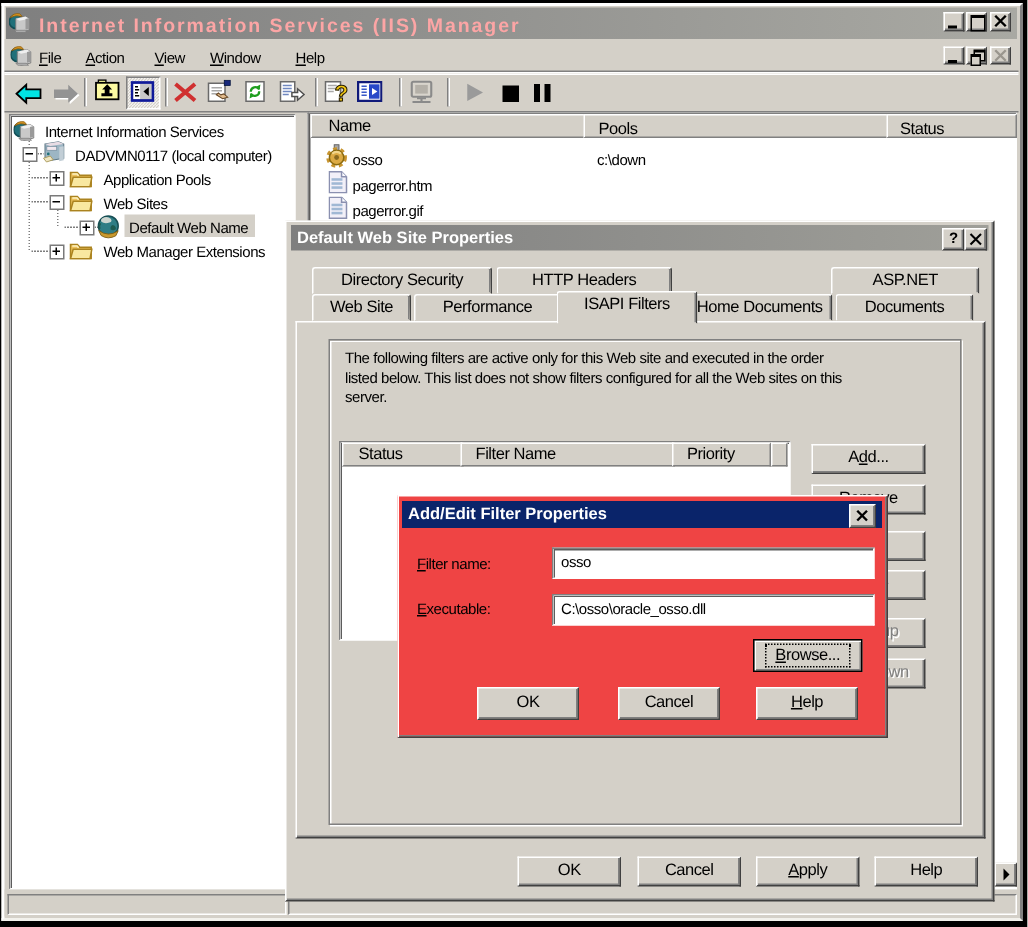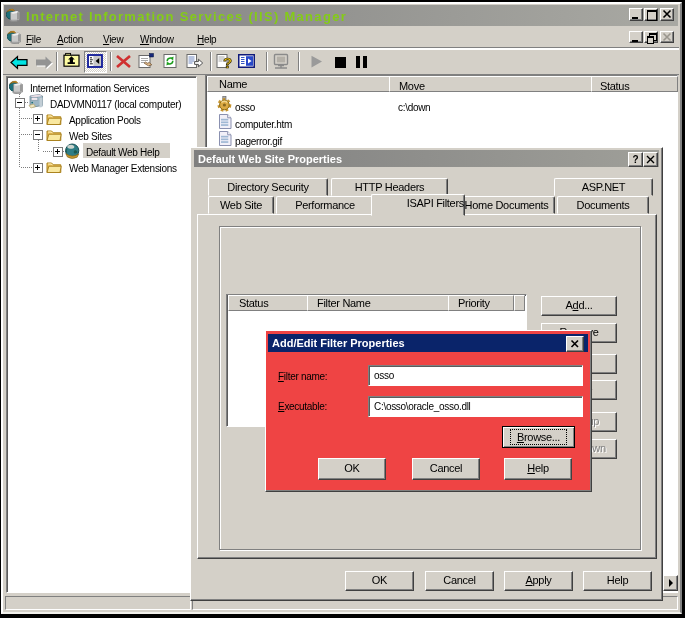--- a/index.html
+++ b/index.html
@@ -11,21 +11,21 @@
 .tbtn{background:#d4d0c8;border:1px solid;border-color:#fff #404040 #404040 #fff;box-shadow:inset -1px -1px 0 #808080}
 .t11{font-size:10px;line-height:13px;white-space:nowrap}
 .b{font-weight:bold}
 .u{text-decoration:underline}
 .hdrseg{border:1px solid;border-color:#fff #808080 #808080 #fff;background:#d4d0c8}
 .expbox{width:8px;height:8px;background:#fff;border:1px solid #7a7a7a}
 .vdot{width:1px;background-image:repeating-linear-gradient(180deg,#7d7d7d 0 1px,transparent 1px 2px)}
 .hdot{height:1px;background-image:repeating-linear-gradient(90deg,#7d7d7d 0 1px,transparent 1px 2px)}
 .tsep{width:1px;height:19px;background:#808080;border-right:1px solid #fff}
 .tab{background:#d4d0c8;border:1px solid;border-color:#fff #404040 #d4d0c8 #fff;box-shadow:inset -1px 0 0 #808080;border-radius:2px 2px 0 0;text-align:center;font-size:11px;line-height:18px}
-.tabact{background:#d4d0c8;border:1px solid;border-color:#fff #404040 #d4d0c8 #fff;box-shadow:inset -1px 0 0 #808080;border-radius:2px 2px 0 0;text-align:right;font-size:11px;line-height:20px}
+.tabact{background:#d4d0c8;border:1px solid;border-color:#fff #404040 #d4d0c8 #fff;box-shadow:inset -1px 0 0 #808080;border-radius:2px 2px 0 0;text-align:center;font-size:11px;line-height:20px}
 </style></head>
 <body>
 <div id="screen">
  <svg width="0" height="0" style="position:absolute">
   <defs>
    <g id="foldg">
     <path d="M1 3 h4.6 l1.6 1.8 h7.6 v7.7 h-13.8 z" fill="#eec25c" stroke="#ab831f"></path>
     <path d="M1 12.5 l1.8 -6.3 h12.4 l-1.2 6.3 z" fill="#f9e8a0" stroke="#ab831f"></path>
     <path d="M2.2 4 h3.2 l1 1.2" fill="none" stroke="#fdf2c0"></path>
    </g>
@@ -46,21 +46,21 @@
    </g>
   </defs>
  </svg>
 
  <div class="abs" style="left:1px;top:2px;width:677px;height:608px;background:#d4d0c8;border-top:2px solid #fff;border-left:2px solid #fff;border-right:2px solid #828282;border-bottom:2px solid #f2f1ec"></div>
 
  <div class="abs" style="left:4px;top:5px;width:674px;height:21px;background:linear-gradient(90deg,#7f7f7f,#a9a9a3)"></div>
  <svg class="abs" width="16" height="16" style="left:6px;top:7px">
       <use href="#iisg"></use>
     </svg>
- <div class="abs b" style="left:26px;top:9px;color:#84cc16;font-size:13px;letter-spacing:1.3px">Internet Information Services (IIS) Manager</div>
+ <div class="abs b" style="left:26px;top:9px;color:#fca5a5;font-size:13px;letter-spacing:1.3px">Internet Information Services (IIS) Manager</div>
 
  <div class="abs tbtn" style="left:629px;top:8px;width:12px;height:11px">
       <div class="abs" style="left:2px;top:8px;width:6px;height:2px;background:#000"></div>
     </div>
  <div class="abs tbtn" style="left:644px;top:8px;width:12px;height:11px">
       <div class="abs" style="left:2px;top:1px;width:8px;height:8px;border:1px solid #000;border-top:2px solid #000"></div>
     </div>
  <div class="abs tbtn" style="left:660px;top:8px;width:12px;height:11px">
       <svg width="12" height="10" style="position:absolute;left:0px;top:0px">
         <path d="M2.5 1.5 L9.5 8.5 M9.5 1.5 L2.5 8.5" stroke="#000" stroke-width="1.6"></path>
@@ -208,55 +208,55 @@
         <div class="abs" style="left:3px;top:1px;width:1px;height:5px;background:#000"></div>
       </div>
   <svg class="abs" width="17" height="17" style="left:64px;top:143px" viewBox="0 0 17 17">
    <circle cx="8.2" cy="7.6" r="6.6" fill="#2e7d85" stroke="#174e54"></circle>
    <path d="M4 2.6 q3.4 -1.8 5.8 0.2 q1.4 1.8 -0.8 2.6 q-3.4 1 -5.4 -0.6 q-0.8 -1.2 0.4 -2.2z" fill="#cdd5cf"></path>
    <path d="M11 7 q2.6 0.6 2.2 2.8 q-1.8 1.4 -3.4 0.2 q-0.6 -2 1.2 -3z" fill="#1d5a50"></path>
    <path d="M3 5.8 q-1.4 2 -0.4 3.8" stroke="#1d5a50" fill="none"></path>
    <path d="M1.8 10.6 q6.4 4.8 13 0.2 l-1.6 3.4 q-5.2 2.8 -9.8 -0.2 z" fill="#c9992e" stroke="#7a5c14" stroke-width="0.6"></path>
   </svg>
   <div class="abs" style="left:83px;top:143px;width:87px;height:15px;background:#d4d0c8"></div>
-  <div class="abs t11" style="left:86px;top:146px">Default Web Help</div>
+  <div class="abs t11" style="left:86px;top:146px">Default Web Name</div>
   <div class="abs expbox" style="left:33px;top:163px">
         <div class="abs" style="left:1px;top:3px;width:5px;height:1px;background:#000"></div>
         <div class="abs" style="left:3px;top:1px;width:1px;height:5px;background:#000"></div>
       </div>
   <svg class="abs" width="16" height="13" style="left:46px;top:160px">
         <use href="#foldg"></use>
       </svg>
   <div class="abs t11" style="left:69px;top:162px">Web Manager Extensions</div>
  </div>
 
  <div class="abs" style="left:205px;top:75px;width:471px;height:516px;background:#fff;border:1px solid;border-color:#808080 #fff #fff #808080;box-shadow:inset 1px 1px 0 #5c5c5c"></div>
  <div id="list">
   <div class="abs hdrseg" style="left:207px;top:76px;width:182px;height:14px">
         <span style="position:absolute;left:11px;top:1px">Name</span>
       </div>
   <div class="abs hdrseg" style="left:389px;top:76px;width:202px;height:14px">
-        <span style="position:absolute;left:9px;top:3px">Move</span>
+        <span style="position:absolute;left:9px;top:3px">Pools</span>
       </div>
   <div class="abs hdrseg" style="left:591px;top:76px;width:85px;height:14px">
         <span style="position:absolute;left:8px;top:3px">Status</span>
       </div>
   <svg class="abs" width="17" height="16" style="left:216px;top:96px" viewBox="0 0 17 16">
    <rect x="6.8" y="0.5" width="3.2" height="5" fill="#a8a8a8" stroke="#5a5a5a" stroke-width="0.6"></rect>
    <circle cx="8.4" cy="9" r="5.6" fill="none" stroke="#c89530" stroke-width="2.6" stroke-dasharray="2.5 2.3"></circle>
    <circle cx="8.4" cy="9" r="4.8" fill="#dcaa44" stroke="#8a6a10"></circle>
    <path d="M5.5 6.5 a4 4 0 0 1 5.8 0" stroke="#f2d58a" fill="none" stroke-width="1.4"></path>
    <circle cx="8.4" cy="9" r="1.6" fill="#8a6a20"></circle>
   </svg>
   <div class="abs t11" style="left:235px;top:101px">osso</div>
   <div class="abs t11" style="left:398px;top:101px">c:\down</div>
   <svg class="abs" width="13" height="15" style="left:219px;top:114px">
         <use href="#pageg"></use>
       </svg>
-  <div class="abs t11" style="left:235px;top:118px">computer.htm</div>
+  <div class="abs t11" style="left:235px;top:118px">pagerror.htm</div>
   <svg class="abs" width="13" height="15" style="left:219px;top:131px">
         <use href="#pageg"></use>
       </svg>
   <div class="abs t11" style="left:235px;top:135px">pagerror.gif</div>
   <div class="abs" style="left:663px;top:575px;width:13px;height:14px;background:#d4d0c8;border:1px solid;border-color:#fff #404040 #404040 #fff;box-shadow:inset -1px -1px 0 #808080">
         <svg width="13" height="14" style="position:absolute;left:0;top:0">
           <path d="M5 3 L9 7 L5 11 z" fill="#000"></path>
         </svg>
       </div>
  </div>
@@ -281,20 +281,21 @@
 
   <div class="abs" style="left:6px;top:66px;width:458px;height:343px;background:#d4d0c8;border:1px solid;border-color:#fff #404040 #404040 #fff;box-shadow:inset -1px -1px 0 #808080"></div>
 
   <div class="abs tab" style="left:17px;top:48px;width:64px;height:16px;line-height:17px">Web Site</div>
   <div class="abs tab" style="left:85px;top:48px;width:96px;height:16px;line-height:17px">Performance</div>
   <div class="abs tab" style="left:267px;top:48px;width:95px;height:16px;line-height:17px">Home Documents</div>
   <div class="abs tab" style="left:366px;top:48px;width:90px;height:16px;line-height:17px">Documents</div>
   <div class="abs tabact" style="left:180px;top:46px;width:92px;height:20px;line-height:17px">ISAPI Filters</div>
 
   <div class="abs" style="left:28px;top:78px;width:420px;height:322px;border:1px solid #808080;box-shadow:1px 1px 0 #fff,inset 1px 1px 0 #fff"></div>
+  <div class="abs t11" style="left:39px;top:85px;line-height:13px">The following filters are active only for this Web site and executed in the order<br>listed below. This list does not show filters configured for all the Web sites on this<br>server.</div>
 
   <div class="abs" style="left:35px;top:146px;width:299px;height:131px;background:#fff;border:1px solid;border-color:#808080 #fff #fff #808080;box-shadow:inset 1px 1px 0 #5c5c5c"></div>
   <div class="abs hdrseg" style="left:37px;top:147px;width:79px;height:14px">
         <span style="position:absolute;left:10px;top:1px">Status</span>
       </div>
   <div class="abs hdrseg" style="left:116px;top:147px;width:141px;height:14px">
         <span style="position:absolute;left:9px;top:1px">Filter Name</span>
       </div>
   <div class="abs hdrseg" style="left:257px;top:147px;width:64px;height:14px">
         <span style="position:absolute;left:9px;top:1px">Priority</span>

